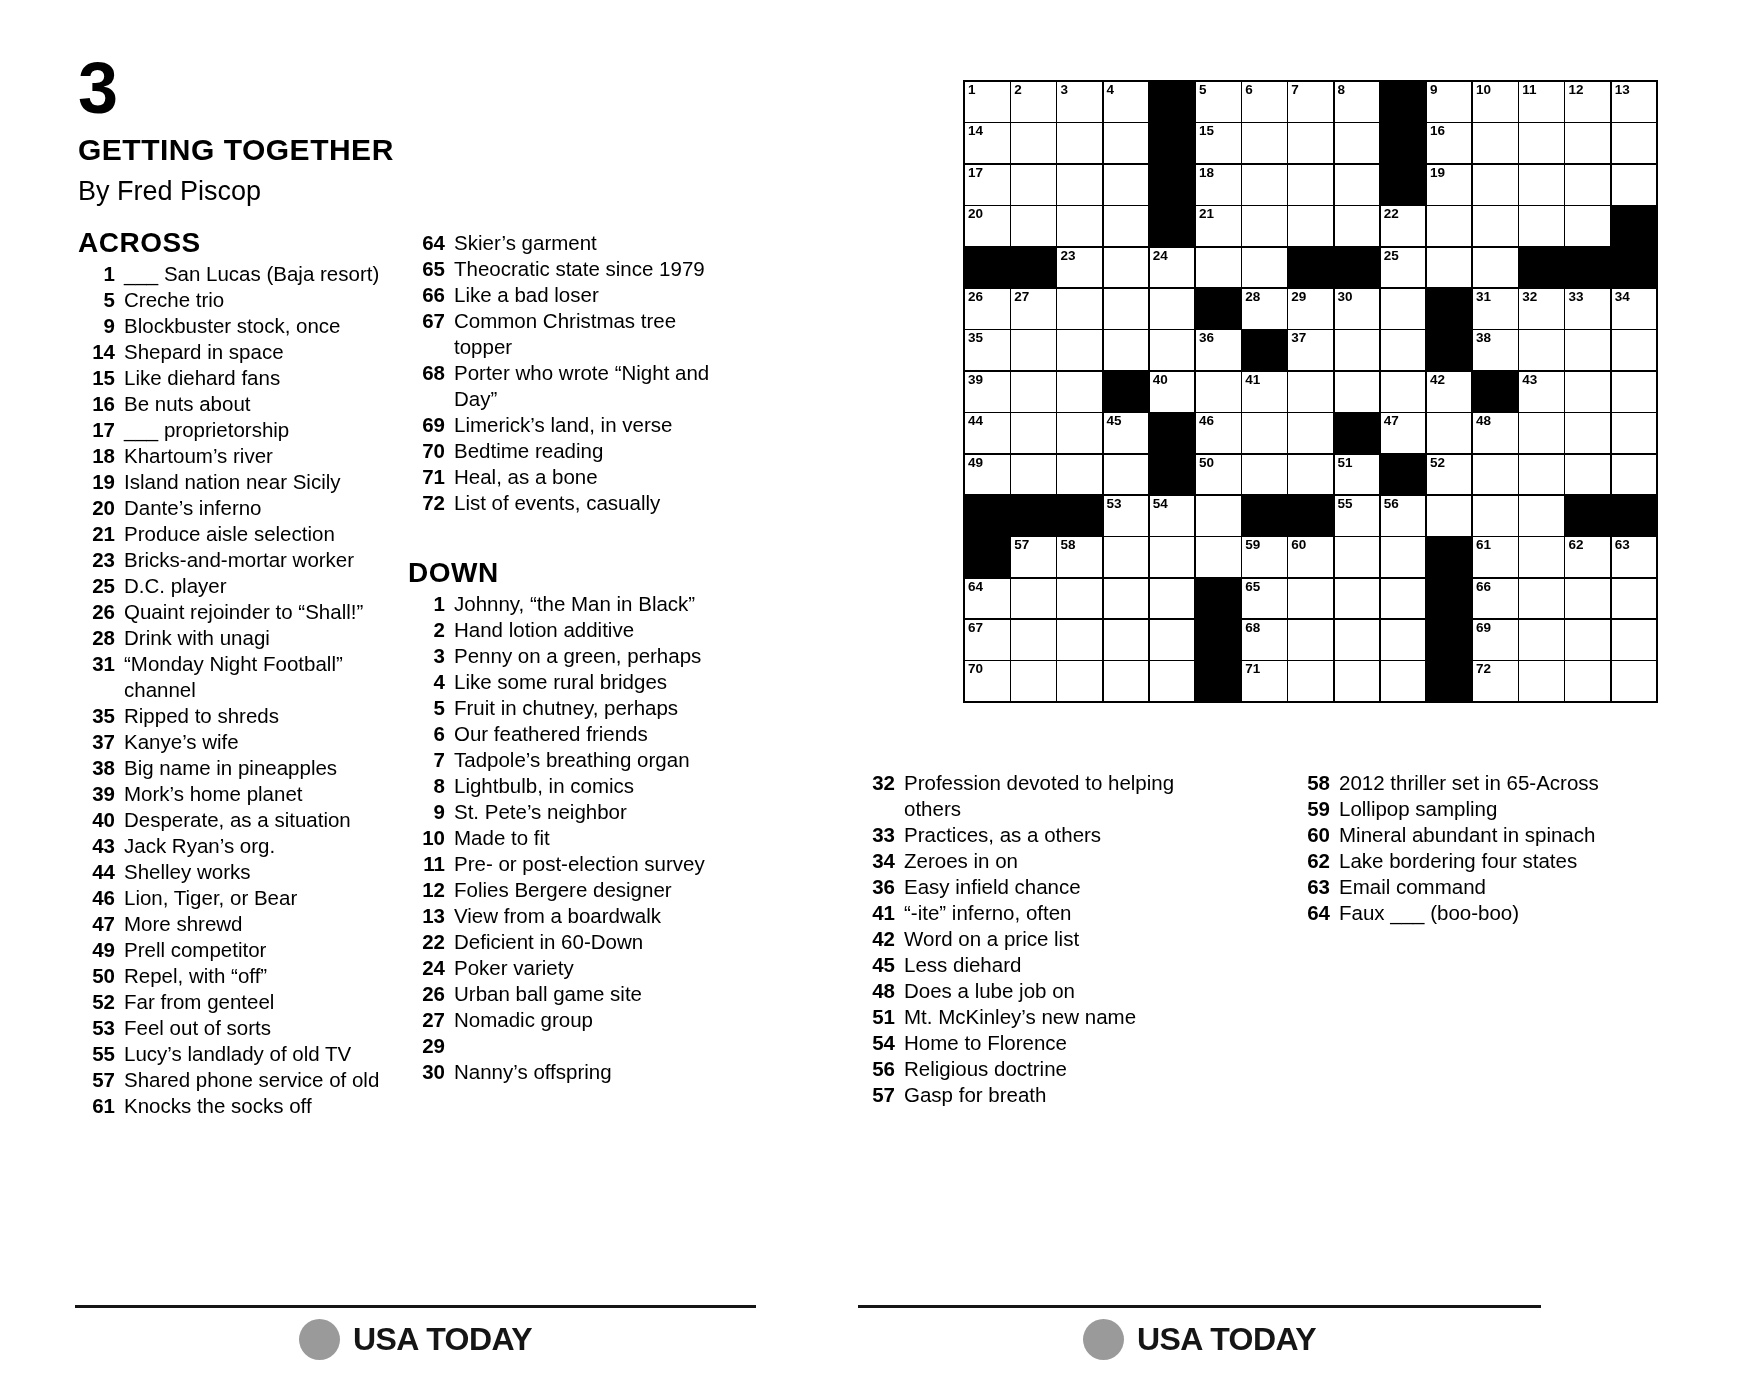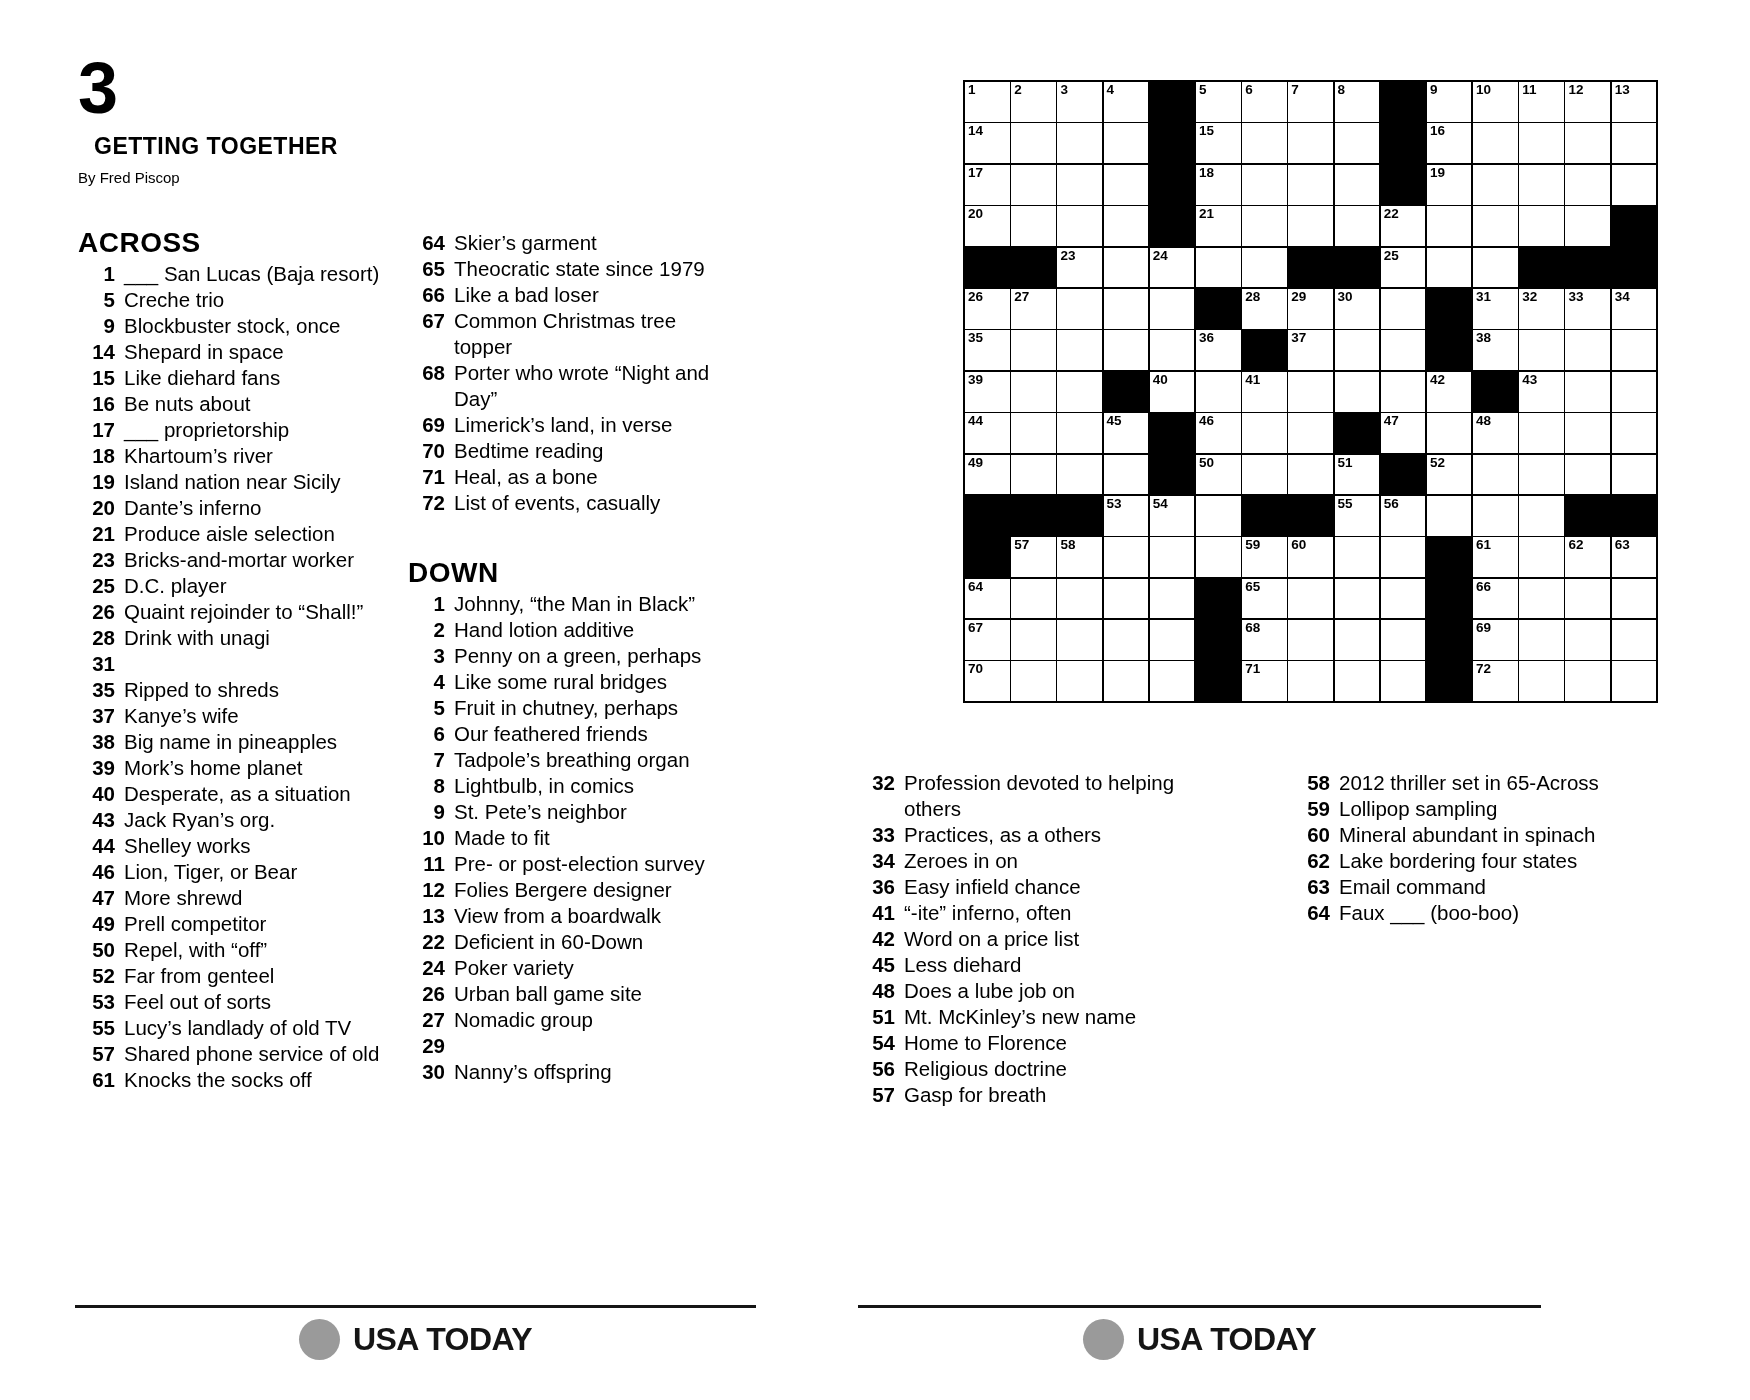--- a/index.html
+++ b/index.html
@@ -2,22 +2,22 @@
 <html><head>
 <meta charset="utf-8">
 <style>
   html,body{margin:0;padding:0;background:#fff;}
   #page{position:relative;width:1750px;height:1400px;background:#ffffff;
         font-family:"Liberation Sans",sans-serif;color:#000;overflow:hidden;}
 
   
   .title-block{position:absolute;left:78px;top:56px;}
   .puzzle-number{font-size:72px;font-weight:800;line-height:0.9;letter-spacing:1px;}
-  .puzzle-title{font-size:23px;font-weight:800;letter-spacing:0.5px;margin-top:12px;margin-left:16px;}
-  .byline{font-size:15px;font-weight:400;margin-top:9px;}
+  .puzzle-title{font-size:30px;font-weight:800;letter-spacing:0.5px;margin-top:12px;}
+  .byline{font-size:27px;font-weight:400;margin-top:9px;}
 
   
   .clue-col{position:absolute;}
   #col1{left:78px;top:230px;width:322px;}
   #col2{left:408px;top:230px;width:322px;}
   #col3{left:858px;top:770px;width:356px;}
   #col4{left:1293px;top:770px;width:370px;}
   .clue-heading{font-size:28px;font-weight:800;letter-spacing:0.5px;line-height:26px;margin-bottom:5px;}
   .clue-heading.gap{margin-top:44px;}
   .clue{display:flex;font-size:20.5px;line-height:26px;}
@@ -481,20 +481,21 @@
       <div class="clue">
         <span class="clue-num">26</span>
         <span class="clue-text">Quaint rejoinder to “Shall!”</span>
       </div>
       <div class="clue">
         <span class="clue-num">28</span>
         <span class="clue-text">Drink with unagi</span>
       </div>
       <div class="clue">
         <span class="clue-num">31</span>
+        <span class="clue-text">“Monday Night Football” channel</span>
       </div>
       <div class="clue">
         <span class="clue-num">35</span>
         <span class="clue-text">Ripped to shreds</span>
       </div>
       <div class="clue">
         <span class="clue-num">37</span>
         <span class="clue-text">Kanye’s wife</span>
       </div>
       <div class="clue">

